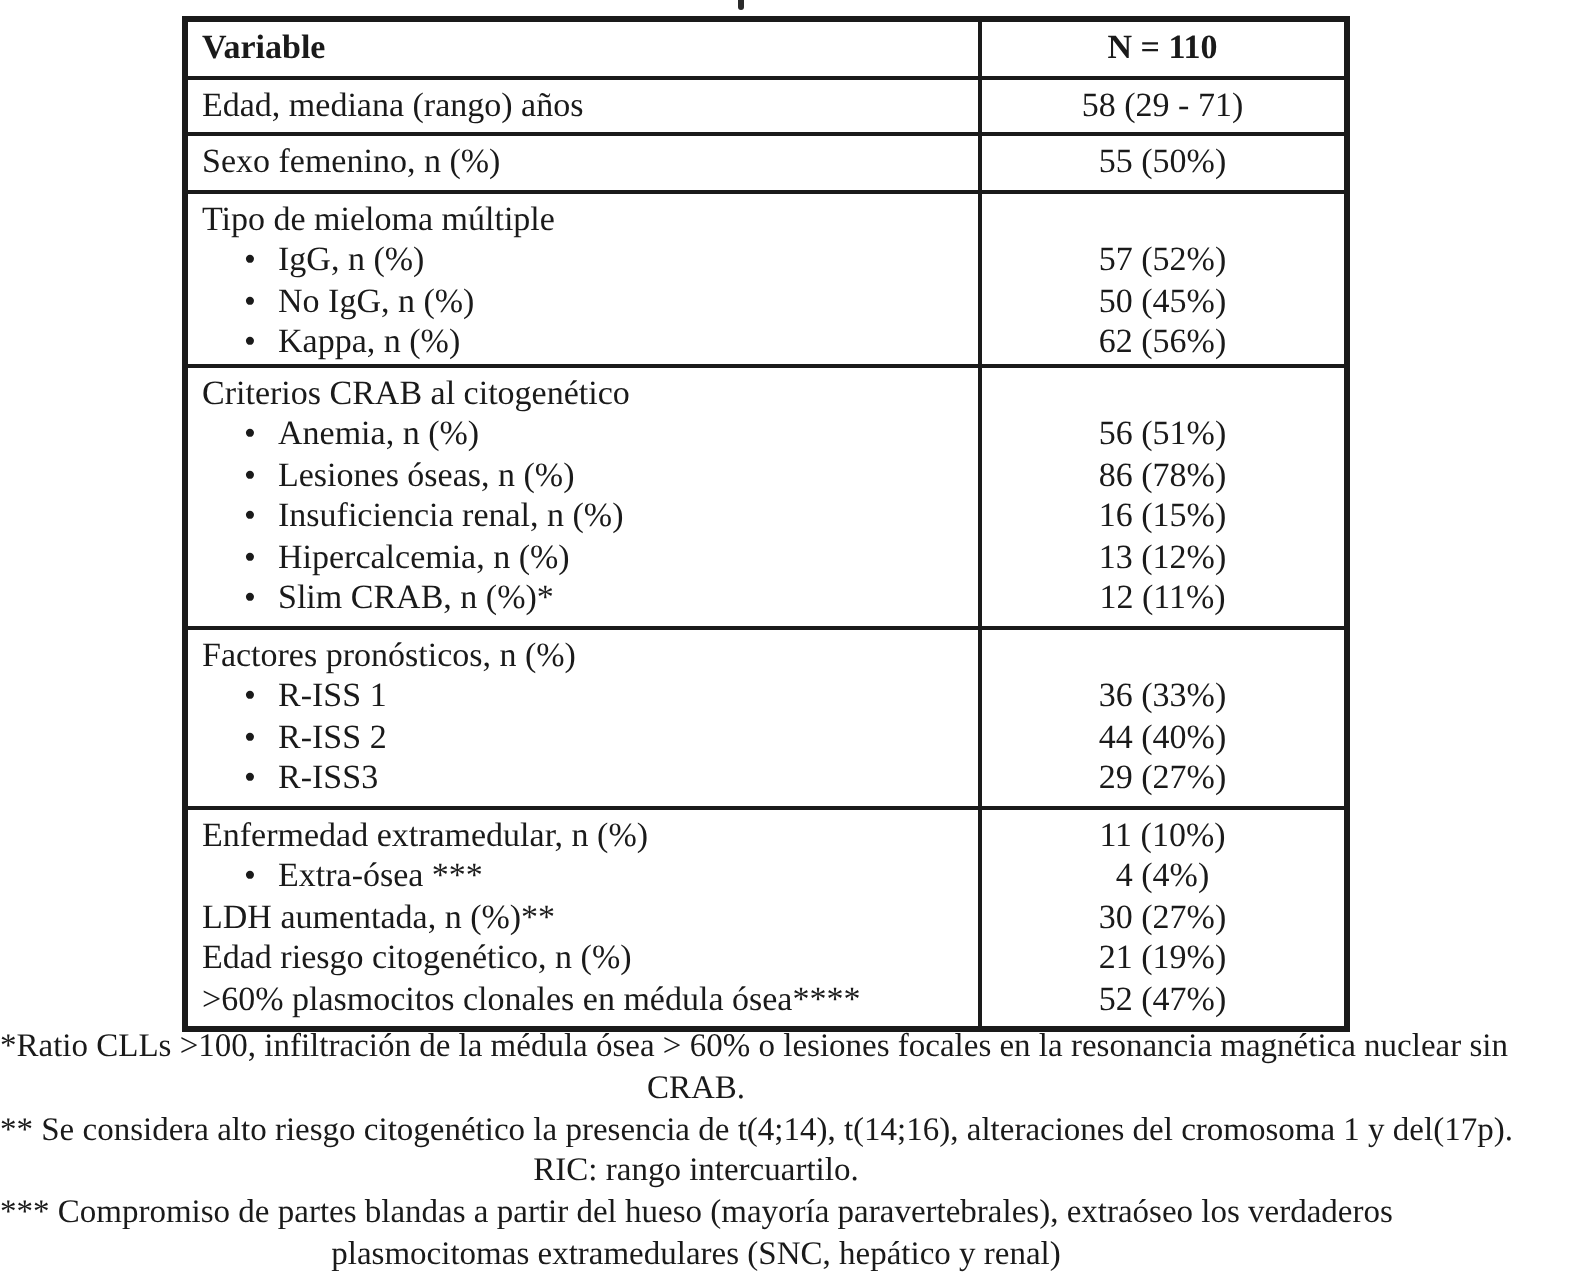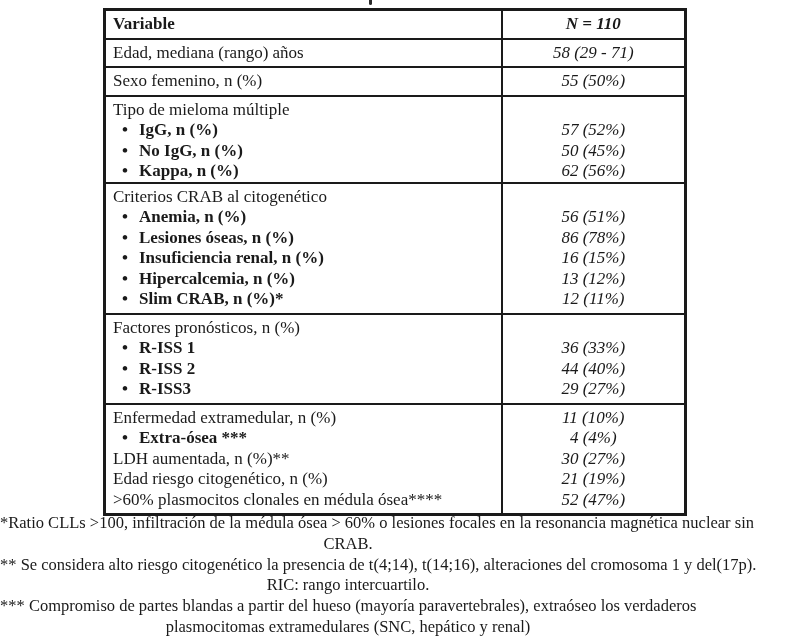--- a/index.html
+++ b/index.html
@@ -13,46 +13,46 @@
     overflow: hidden;
   }
   .page { position: relative; width: 787px; height: 637px; background: #fff; }
 
   
   .remnant {
     position: absolute; left: 369px; top: 0; width: 3px; height: 5px;
     background: #2a2a2a; border-radius: 0 0 2px 2px;
   }
 
-  .table-wrap { position: absolute; left: 103px; top: 8px; width: 584px; }
+  .table-wrap { position: absolute; left: 91px; top: 8px; width: 584px; }
   table.main {
     border-collapse: collapse;
     width: 100%;
     table-layout: fixed;
     border: 3px solid #1a1a1a;
   }
   col.c1 { width: 397px; }
   th, td {
     font-size: 17px;
     line-height: 20.5px;
     padding: 0;
     vertical-align: top;
     white-space: nowrap;
     overflow: hidden;
   }
   th.label-cell, td.label-cell {
     text-align: left;
     padding-left: 7px;
     border-right: 2.5px solid #1a1a1a;
   }
-  th.value-cell, td.value-cell { text-align: center; font-style: italic; }
+  th.value-cell, td.value-cell { text-align: center; }
   thead th { font-weight: bold; padding-top: 3px; padding-bottom: 3px; }
   tr.group-start th, tr.group-start td { border-top: 2.5px solid #1a1a1a; padding-top: 3px; }
   tr.group-end td { padding-bottom: 3px; }
-  td.indent { padding-left: 16px; font-weight: bold; }
+  td.indent { padding-left: 28px; }
   .bullet { display: inline-block; width: 17px; text-align: left; }
 
   .footnotes {
     position: absolute; left: 0; top: 513px; width: 696px;
     text-align: center;
     font-size: 16.5px;
     line-height: 20.8px;
   }
   .footnote-line { white-space: nowrap; }
 </style>

